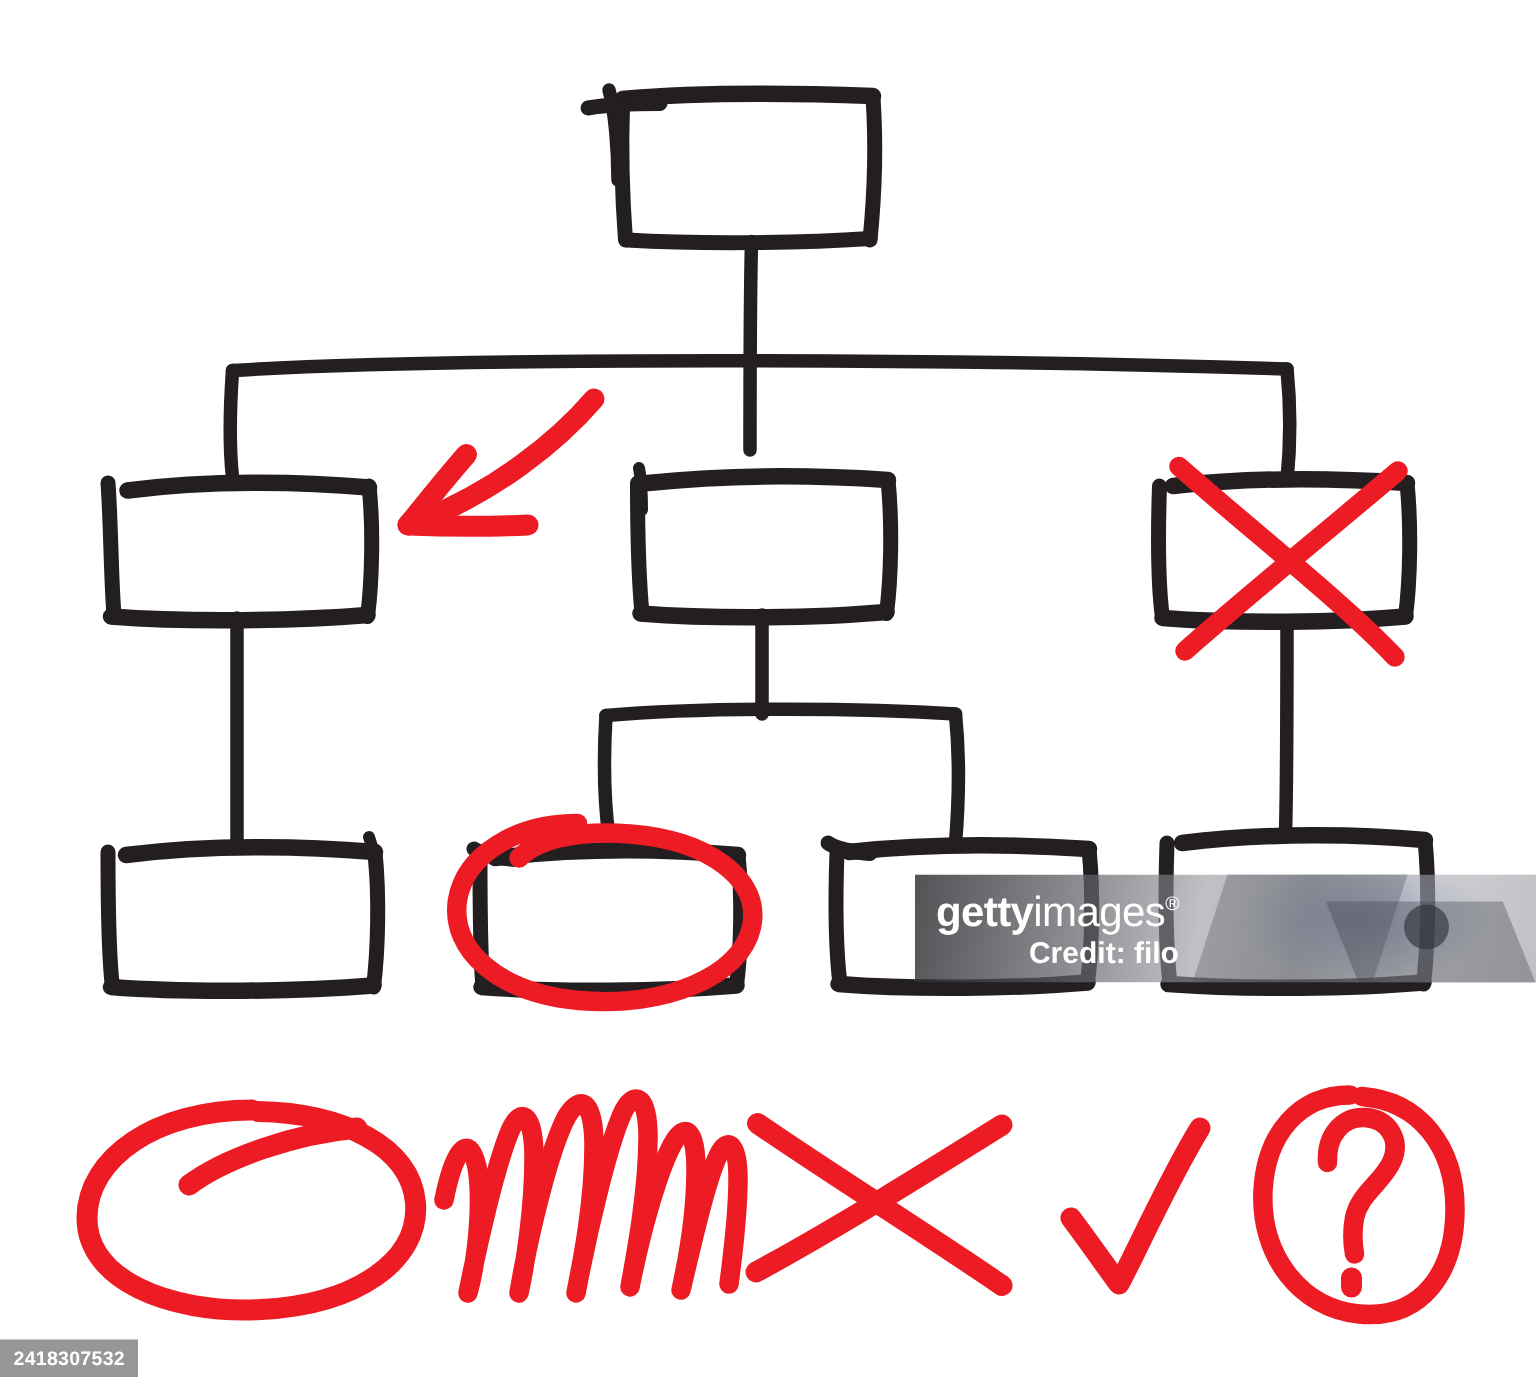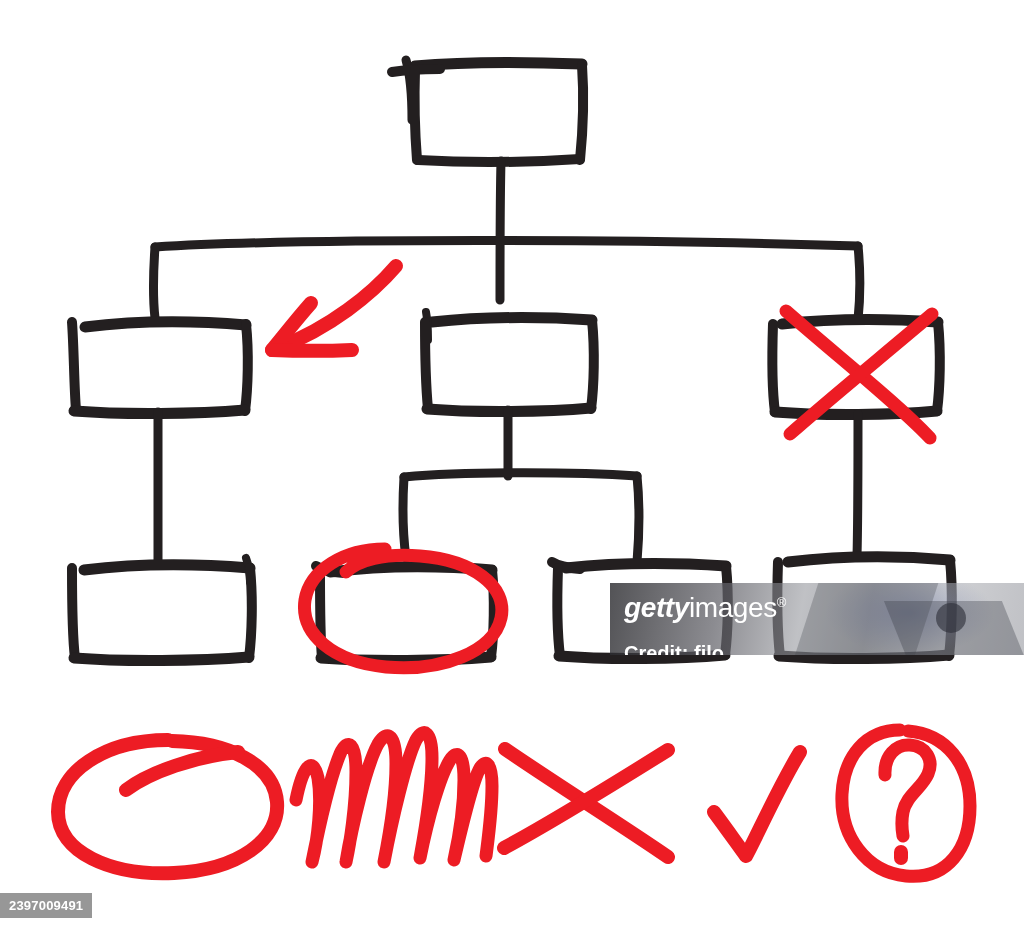--- a/index.html
+++ b/index.html
@@ -66,30 +66,31 @@
     left: 14px;
     top: 8px;
     color: #ffffff;
     line-height: 1.18;
     white-space: nowrap;
   }
   .wm-logo {
     font-size: 28px;
     letter-spacing: -0.4px;
   }
-  .wm-logo .b { font-weight: 700; font-style: italic; }
+  .wm-logo .b { font-weight: 700; }
   .wm-logo .l { font-weight: 400; text-align: center; }
   .wm-logo .r {
     font-size: 13px;
     vertical-align: super;
   }
   .wm-credit {
     font-size: 20px;
     font-weight: 700;
-    margin-top: 18px;
+    margin-top: 1px;
+    text-align: right;
   }
   
   .id-chip {
     position: absolute;
     left: 0px;
     top: 893px;
     height: 25px;
     padding: 0 9px;
     display: flex;
     align-items: center;
@@ -264,15 +265,15 @@
     <div class="wm-grad"></div>
     <div class="wm-shape s1"></div>
     <div class="wm-shape s2"></div>
     <div class="wm-dot"></div>
     <div class="wm-text">
       <div class="wm-logo"><span class="b">getty</span><span class="l">images</span><span class="r">®</span></div>
       <div class="wm-credit">Credit: filo</div>
     </div>
   </div>
 
-  <div class="id-chip">2397009491</div>
+  <div class="id-chip">2418307532</div>
 
 </div>
 
 </body></html>

